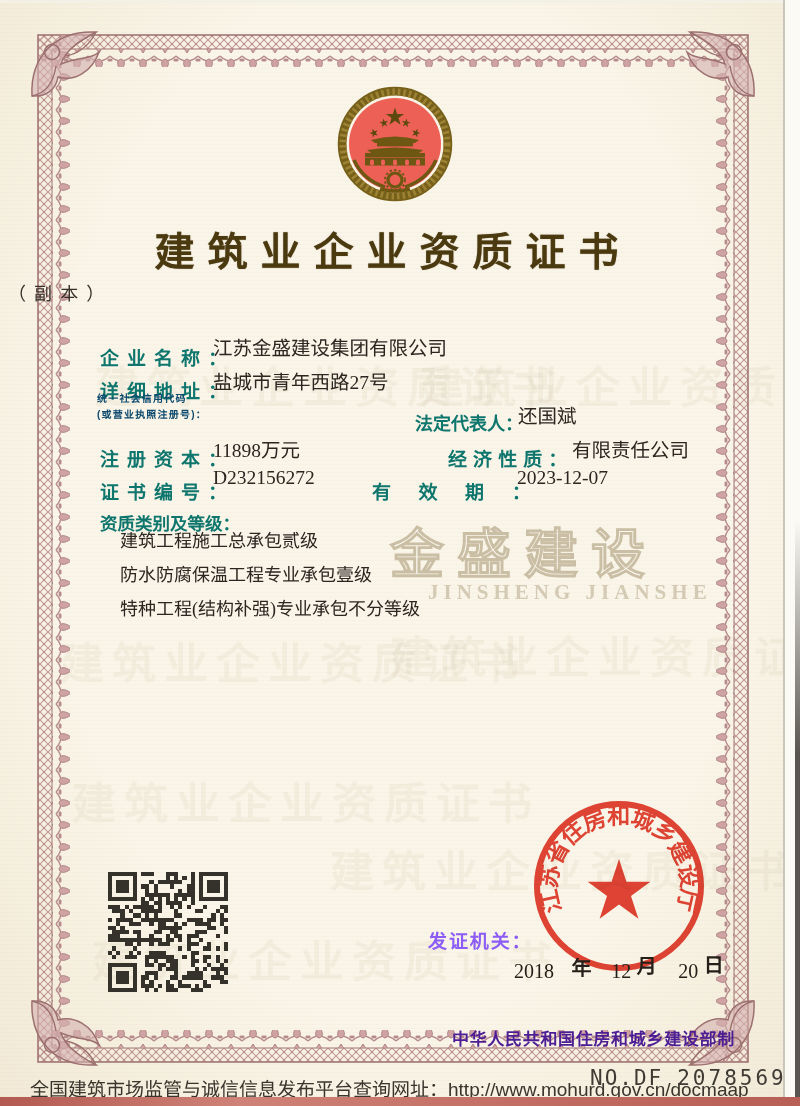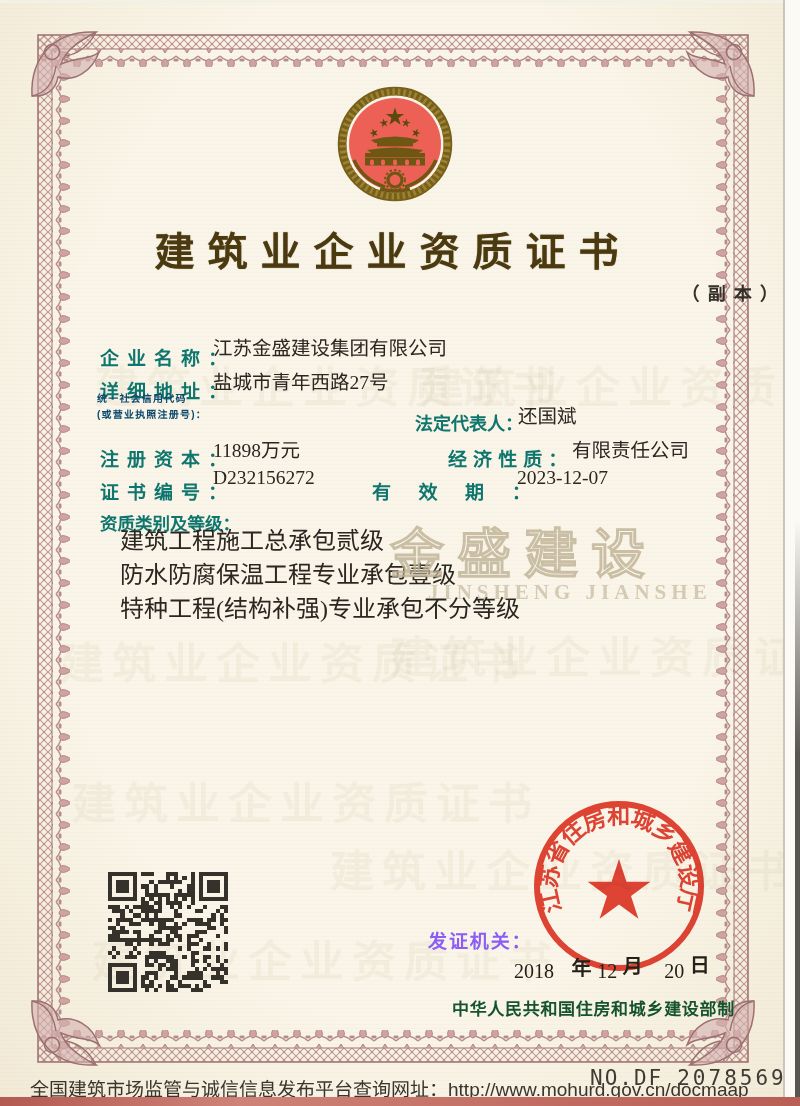--- a/index.html
+++ b/index.html
@@ -21,36 +21,36 @@
   .edge-top{left:0;top:0;width:800px;height:3px;background:#f3f0e6;}
   
   .lbl{font-weight:bold;color:#0f766e;font-size:19px;white-space:nowrap;margin-top:13px;}
   .sp4{letter-spacing:.42em;}
   .sp3{letter-spacing:.32em;}
   .sp-wide{letter-spacing:1.45em;}
   .lbl-small{font-weight:bold;color:#0c4a6e;font-size:10px;line-height:16px;white-space:nowrap;}
   .val{font-family:"Liberation Serif","DejaVu Serif",serif;font-size:19.5px;color:#2b2620;white-space:nowrap;}
   .title{left:0;width:786px;text-align:center;top:220px;font-size:40px;font-weight:900;
          letter-spacing:13px;color:#4b3a10;text-shadow:0 0 1px rgba(75,58,16,.6);}
-  .subtitle{left:0;width:786px;text-align:right;top:279px;font-size:18px;font-weight:bold;
-         letter-spacing:.45em;color:#35302a;}
-  .qual-line{font-family:"Liberation Serif","DejaVu Serif",serif;font-size:24px;color:#2b2620;
+  .subtitle{left:0;width:786px;text-align:left;top:279px;font-size:18px;font-weight:normal;
+         letter-spacing:.45em;color:#35302a;padding-left:8px;}
+  .qual-line{font-family:"Liberation Serif","DejaVu Serif",serif;font-size:18px;color:#2b2620;
          line-height:34px;white-space:nowrap;}
   .ghost{position:absolute;font-size:44px;font-weight:900;letter-spacing:8px;color:#8a6d3c;
          opacity:.055;white-space:nowrap;pointer-events:none;}
   .wm-cn{left:390px;top:510px;font-size:54px;font-weight:900;letter-spacing:13px;
          color:rgba(255,255,255,.28);-webkit-text-stroke:1.2px rgba(186,171,140,.75);
          text-stroke:1.2px rgba(186,171,140,.75);white-space:nowrap;pointer-events:none;}
   .wm-en{left:428px;top:580px;font-size:21px;font-weight:bold;letter-spacing:5px;
          font-family:"Liberation Serif",serif;color:rgba(182,167,138,.55);white-space:nowrap;pointer-events:none;}
   .issuer-lbl{left:428px;top:926px;font-size:19px;font-weight:bold;letter-spacing:.1em;color:#8b5cf6;white-space:nowrap;}
   .date-row{left:514px;top:952px;font-size:20px;color:#242019;white-space:nowrap;}
   .date-num{font-family:"Liberation Serif","DejaVu Serif",serif;display:inline-block;transform:translateY(3px);}
   .date-cjk{font-weight:bold;display:inline-block;}
-  .made-by{left:452px;top:995px;font-size:17px;font-weight:bold;letter-spacing:.04em;color:#14532d;white-space:nowrap;}
+  .made-by{left:452px;top:1025px;font-size:17px;font-weight:bold;letter-spacing:.04em;color:#4c1d95;white-space:nowrap;}
   .footer-query{left:30px;top:1074px;font-size:19px;font-weight:400;color:#39342c;white-space:nowrap;}
   .serial{left:590px;top:1066px;font-size:21px;color:#3f3b34;white-space:nowrap;
           font-family:"DejaVu Sans Mono","Liberation Mono",monospace;letter-spacing:2px;}
   .serial .num{margin-left:14px;letter-spacing:3px;}
   svg{display:block;}
 </style>
 </head>
 <body>
 
 <div class="page">
@@ -603,21 +603,21 @@
     <use href="#star" transform="translate(0,6) scale(33)" fill="#e03222"></use>
     <path id="sealArc" d="M -56.2,26.2 A 62,62 0 1 1 56.2,26.2" fill="none"></path>
     <text font-size="23" font-weight="bold" fill="#e03222" font-family="'Liberation Sans',sans-serif">
       <textPath href="#sealArc" startOffset="2" textLength="244">江苏省住房和城乡建设厅</textPath>
     </text>
   </svg>
 
   <div class="abs date-row">
     <span class="date-num">2018</span>
     <span class="date-cjk" style="margin-left:12px">年</span>
-    <span class="date-num" style="">12</span>
+    <span class="date-num" style="margin-left:14px">12</span>
     <span class="date-cjk" style="transform:translateY(-2px)">月</span>
     <span class="date-num" style="margin-left:16px">20</span>
     <span class="date-cjk" style="transform:translateY(-3px)">日</span>
   </div>
 
   <div class="abs made-by">中华人民共和国住房和城乡建设部制</div>
 
   <div class="abs footer-query">全国建筑市场监管与诚信信息发布平台查询网址：http://www.mohurd.gov.cn/docmaap</div>
   <div class="abs serial">
     <span>NO.DF</span><span class="num">20785698</span>

